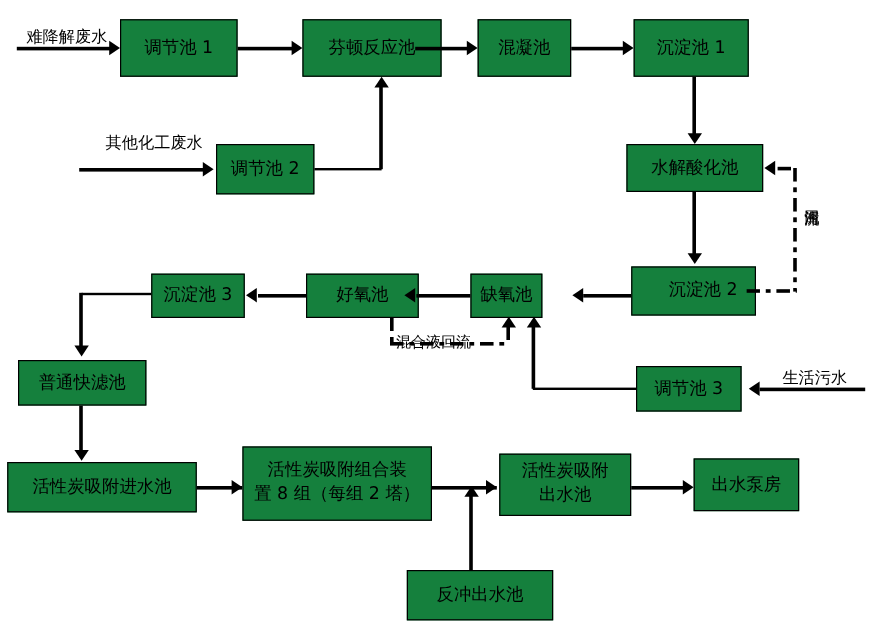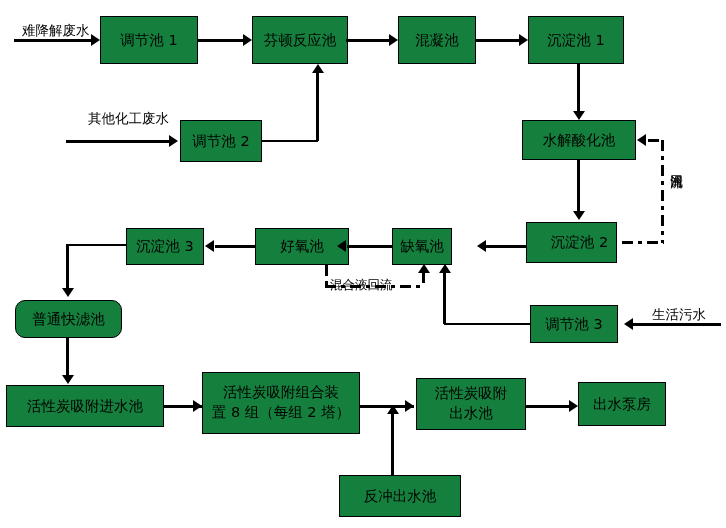--- a/index.html
+++ b/index.html
@@ -34,21 +34,21 @@
 
   <div class="lbl" style="left:22px;top:22px;">难降解废水</div>
   <div class="h" style="left:14px;top:39px;width:78px;"></div>
   <div class="ar ar-r" style="left:91px;top:34px;"></div>
 
   <div class="box" style="left:100px;top:16px;width:98px;height:48px;">调节池 1</div>
 
   <div class="h" style="left:198px;top:39px;width:46px;"></div>
   <div class="ar ar-r" style="left:243px;top:34px;"></div>
 
-  <div class="box" style="left:252px;top:16px;width:96px;height:48px;">芬顿反应池</div>
+  <div class="box" style="left:252px;top:16px;width:116px;height:48px;">芬顿反应池</div>
 
   <div class="h" style="left:346px;top:39px;width:44px;"></div>
   <div class="ar ar-r" style="left:389px;top:34px;"></div>
 
   <div class="box" style="left:398px;top:16px;width:78px;height:48px;">混凝池</div>
 
   <div class="h" style="left:476px;top:39px;width:44px;"></div>
   <div class="ar ar-r" style="left:519px;top:34px;"></div>
 
   <div class="box" style="left:528px;top:16px;width:96px;height:48px;">沉淀池 1</div>
@@ -64,21 +64,21 @@
   <div class="ar ar-u" style="left:312px;top:64px;"></div>
 
   <div class="v" style="left:577px;top:64px;height:48px;"></div>
   <div class="ar ar-d" style="left:573px;top:111px;"></div>
 
   <div class="box" style="left:522px;top:120px;width:114px;height:40px;">水解酸化池</div>
 
   <div class="v" style="left:577px;top:160px;height:52px;"></div>
   <div class="ar ar-d" style="left:573px;top:211px;"></div>
 
-  <div class="box" style="left:526px;top:222px;width:91px;height:41px;padding-left:18px;">沉淀池 2</div>
+  <div class="box" style="left:526px;top:222px;width:104px;height:41px;padding-left:18px;">沉淀池 2</div>
 
   <div class="dashdot-h" style="left:622px;top:241px;width:42px;"></div>
   <div class="dashdot-v" style="left:661px;top:140px;height:103px;"></div>
   <div class="dashdot-h" style="left:648px;top:139px;width:16px;"></div>
   <div class="ar ar-l" style="left:637px;top:134px;"></div>
   <div class="lbl vert" style="left:670px;top:165px;font-size:12.5px;">污泥回流</div>
 
   <div class="box" style="left:126px;top:228px;width:78px;height:37px;">沉淀池 3</div>
   <div class="box" style="left:255px;top:228px;width:94px;height:37px;">好氧池</div>
   <div class="box" style="left:392px;top:228px;width:60px;height:37px;">缺氧池</div>
@@ -105,21 +105,21 @@
   <div class="box" style="left:530px;top:305px;width:88px;height:38px;">调节池 3</div>
 
   <div class="lbl" style="left:652px;top:306px;">生活污水</div>
   <div class="h" style="left:633px;top:323px;width:88px;"></div>
   <div class="ar ar-l" style="left:624px;top:318px;"></div>
 
   <div class="hthin" style="left:444px;top:323px;width:86px;"></div>
   <div class="v" style="left:443px;top:272px;height:52px;"></div>
   <div class="ar ar-u" style="left:439px;top:264px;"></div>
 
-  <div class="box" style="left:15px;top:300px;width:107px;height:38px;border-radius:10px;">普通快滤池</div>
+  <div class="box" style="left:15px;top:300px;width:107px;height:38px;">普通快滤池</div>
 
   <div class="v" style="left:66px;top:338px;height:38px;"></div>
   <div class="ar ar-d" style="left:62px;top:375px;"></div>
 
   <div class="box" style="left:6px;top:385px;width:158px;height:42px;">活性炭吸附进水池</div>
 
   <div class="h" style="left:164px;top:405px;width:38px;"></div>
   <div class="ar ar-r" style="left:193px;top:400px;"></div>
 
   <div class="box two" style="left:202px;top:372px;width:158px;height:62px;flex-direction:column;">

